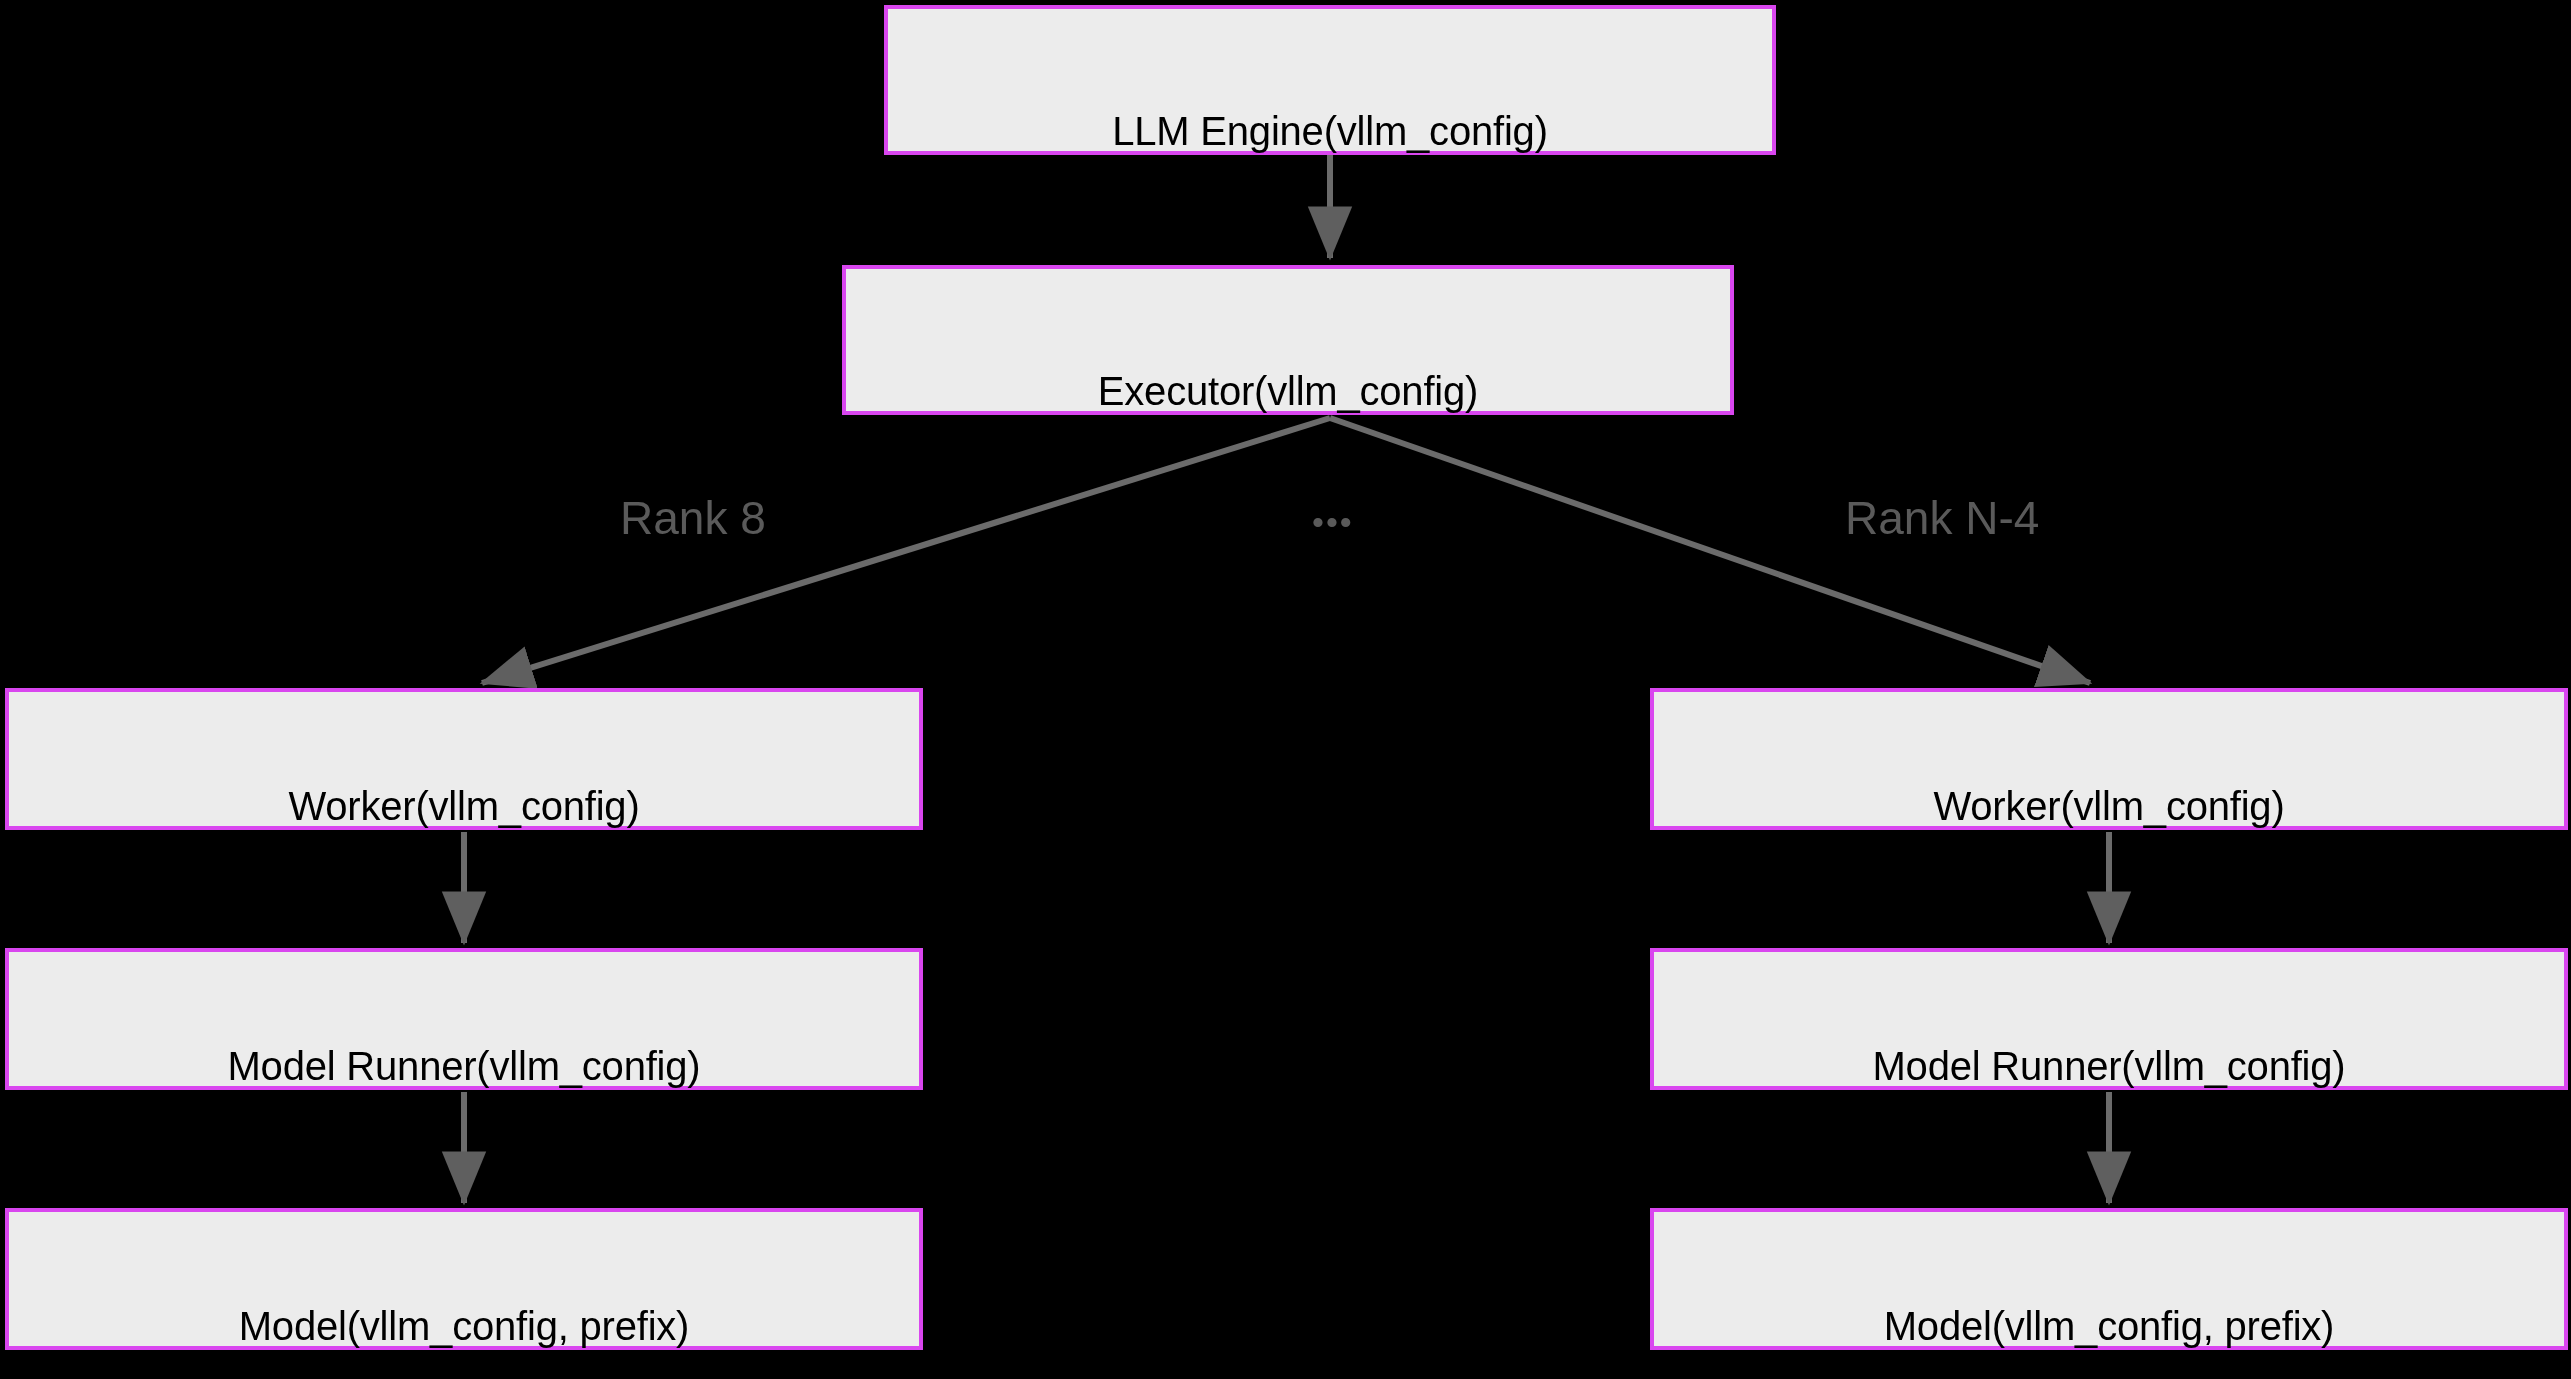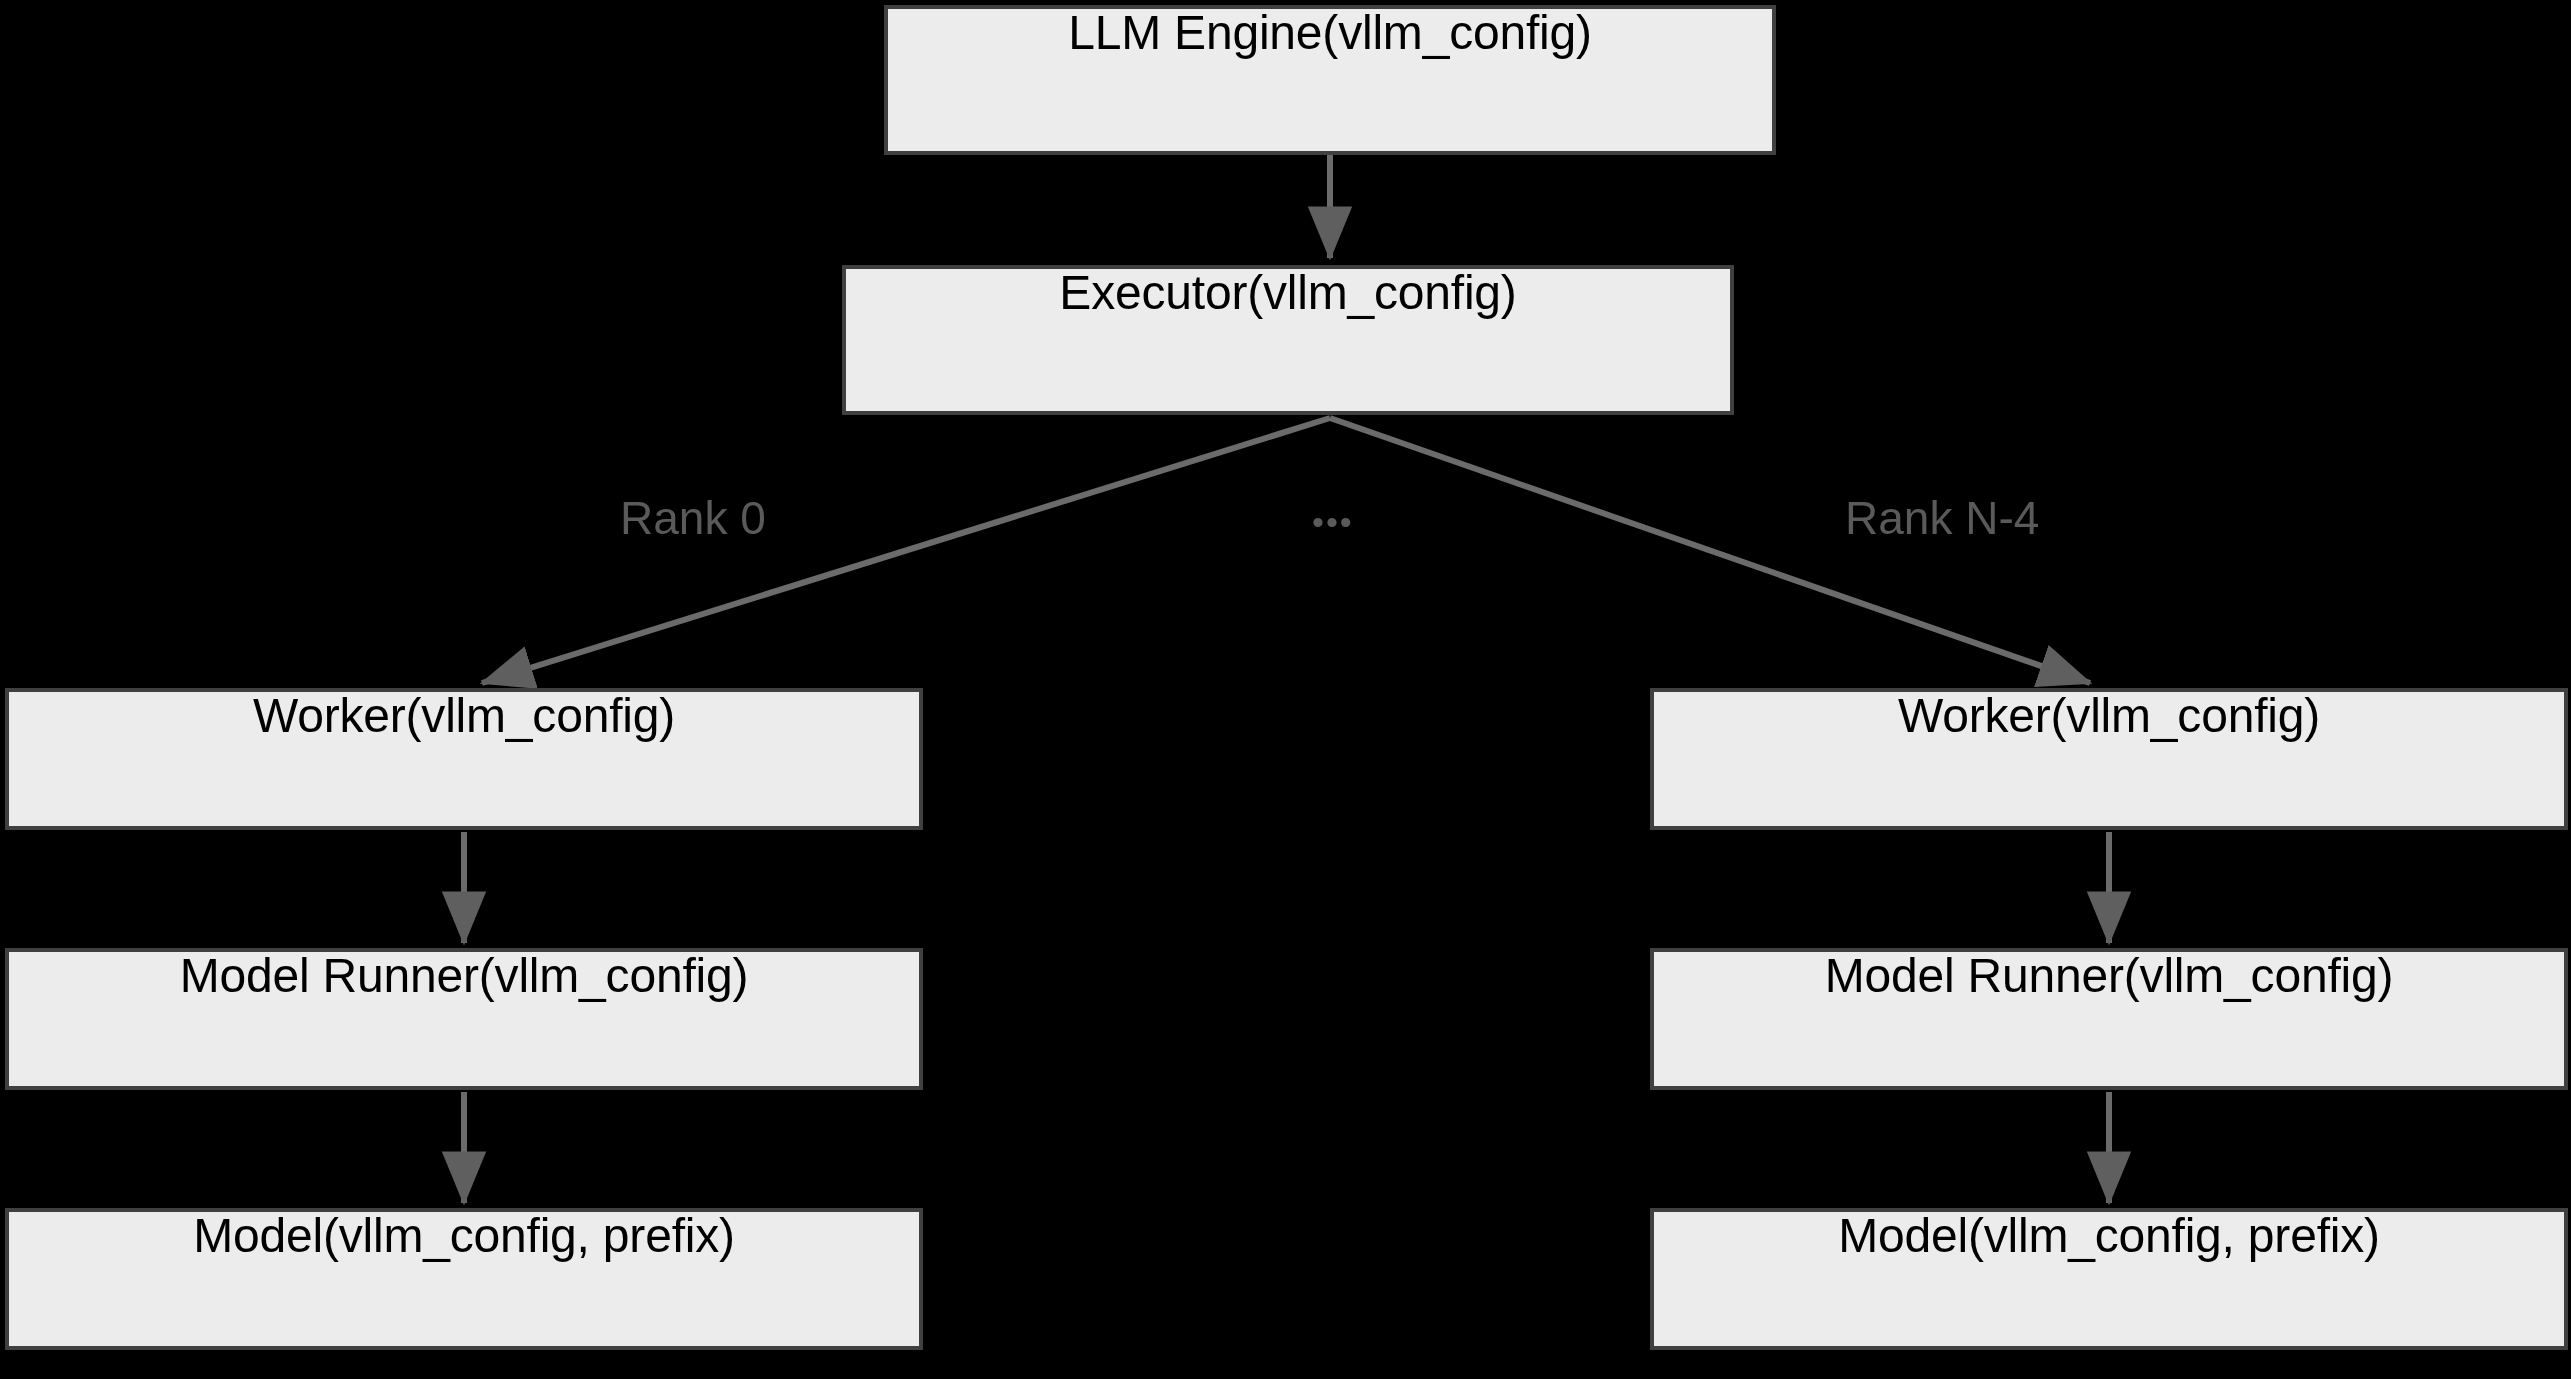--- a/index.html
+++ b/index.html
@@ -22,27 +22,27 @@
     position: absolute;
     left: 0;
     top: 0;
     width: 2571px;
     height: 1379px;
     pointer-events: none;
   }
   .node {
     position: absolute;
     background: #ececec;
-    border: 4px solid #404040;
+    border: 4px solid #d946ef;
     box-sizing: border-box;
     display: flex;
-    align-items: flex-start;
+    align-items: flex-end;
     justify-content: center;
     color: #000000;
-    font-size: 48px;
+    font-size: 40px;
     font-weight: 400;
     letter-spacing: -0.2px;
     white-space: nowrap;
   }
   .node-label {
     display: block;
     line-height: 1;
   }
   .edge-label {
     position: absolute;
@@ -140,19 +140,19 @@
   </div>
 
   <div class="node" id="node-model-runner-n">
     <span class="node-label">Model Runner(vllm_config)</span>
   </div>
 
   <div class="node" id="node-model-n">
     <span class="node-label">Model(vllm_config, prefix)</span>
   </div>
 
-  <div class="edge-label" id="label-rank-0">Rank 0</div>
+  <div class="edge-label" id="label-rank-0">Rank 8</div>
 
   <div class="edge-label" id="label-rank-n">Rank N-4</div>
 
   <div class="ellipsis-label" id="label-ellipsis">•••</div>
 
 </div>
 
 </body></html>

